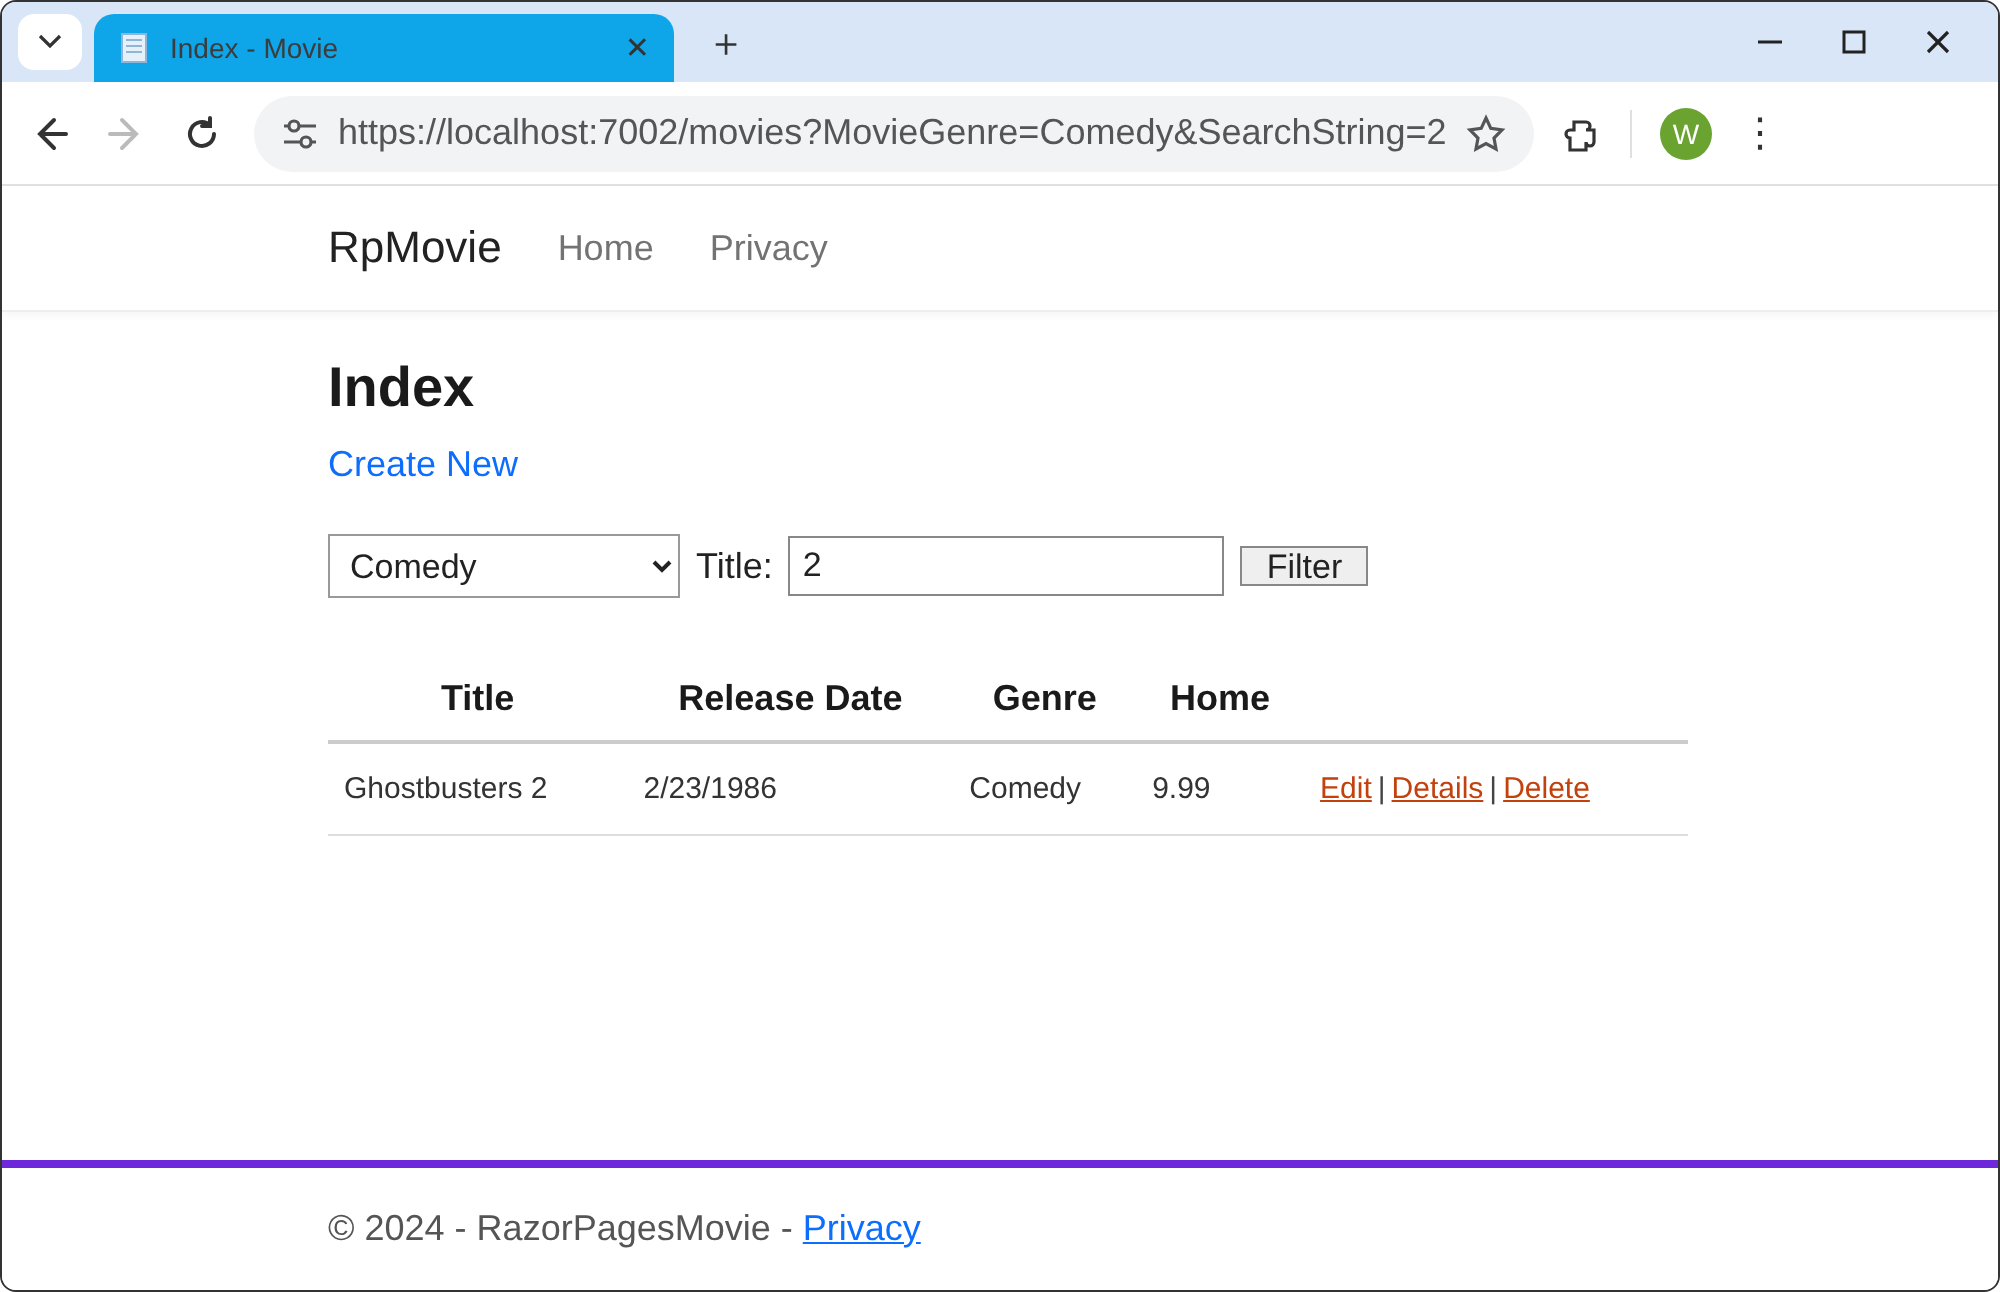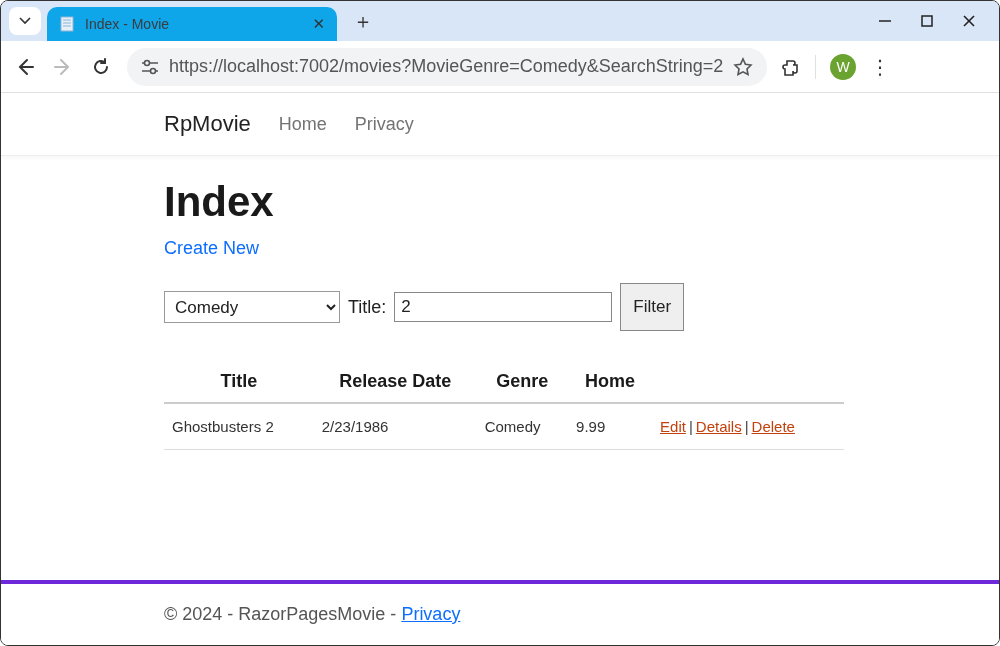--- a/index.html
+++ b/index.html
@@ -150,21 +150,21 @@
     .nav-link {
       font-size: 18px;
       color: #737373;
       text-decoration: none;
     }
     .main-content {
       padding-top: 22px;
       flex: 1;
     }
     .page-title {
-      font-size: 42px;
+      font-size: 28px;
       font-weight: 600;
       color: #1a1a1a;
       margin-bottom: 12px;
     }
     .create-link {
       color: #0d6efd;
       font-size: 18px;
     }
     .filter-row {
       margin-top: 24px;
@@ -184,21 +184,21 @@
     .title-label { font-size: 18px; color: #222; }
     .title-input {
       width: 218px;
       height: 30px;
       border: 1px solid #888;
       padding: 0 6px;
       font-size: 17px;
       color: #222;
     }
     .filter-btn {
-      height: 48px;
+      height: 20px;
       padding: 0 12px;
       border: 1px solid #888;
       background: #efefef;
       font-size: 17px;
       color: #222;
       cursor: pointer;
     }
     .movie-table {
       margin-top: 30px;
       width: 100%;

